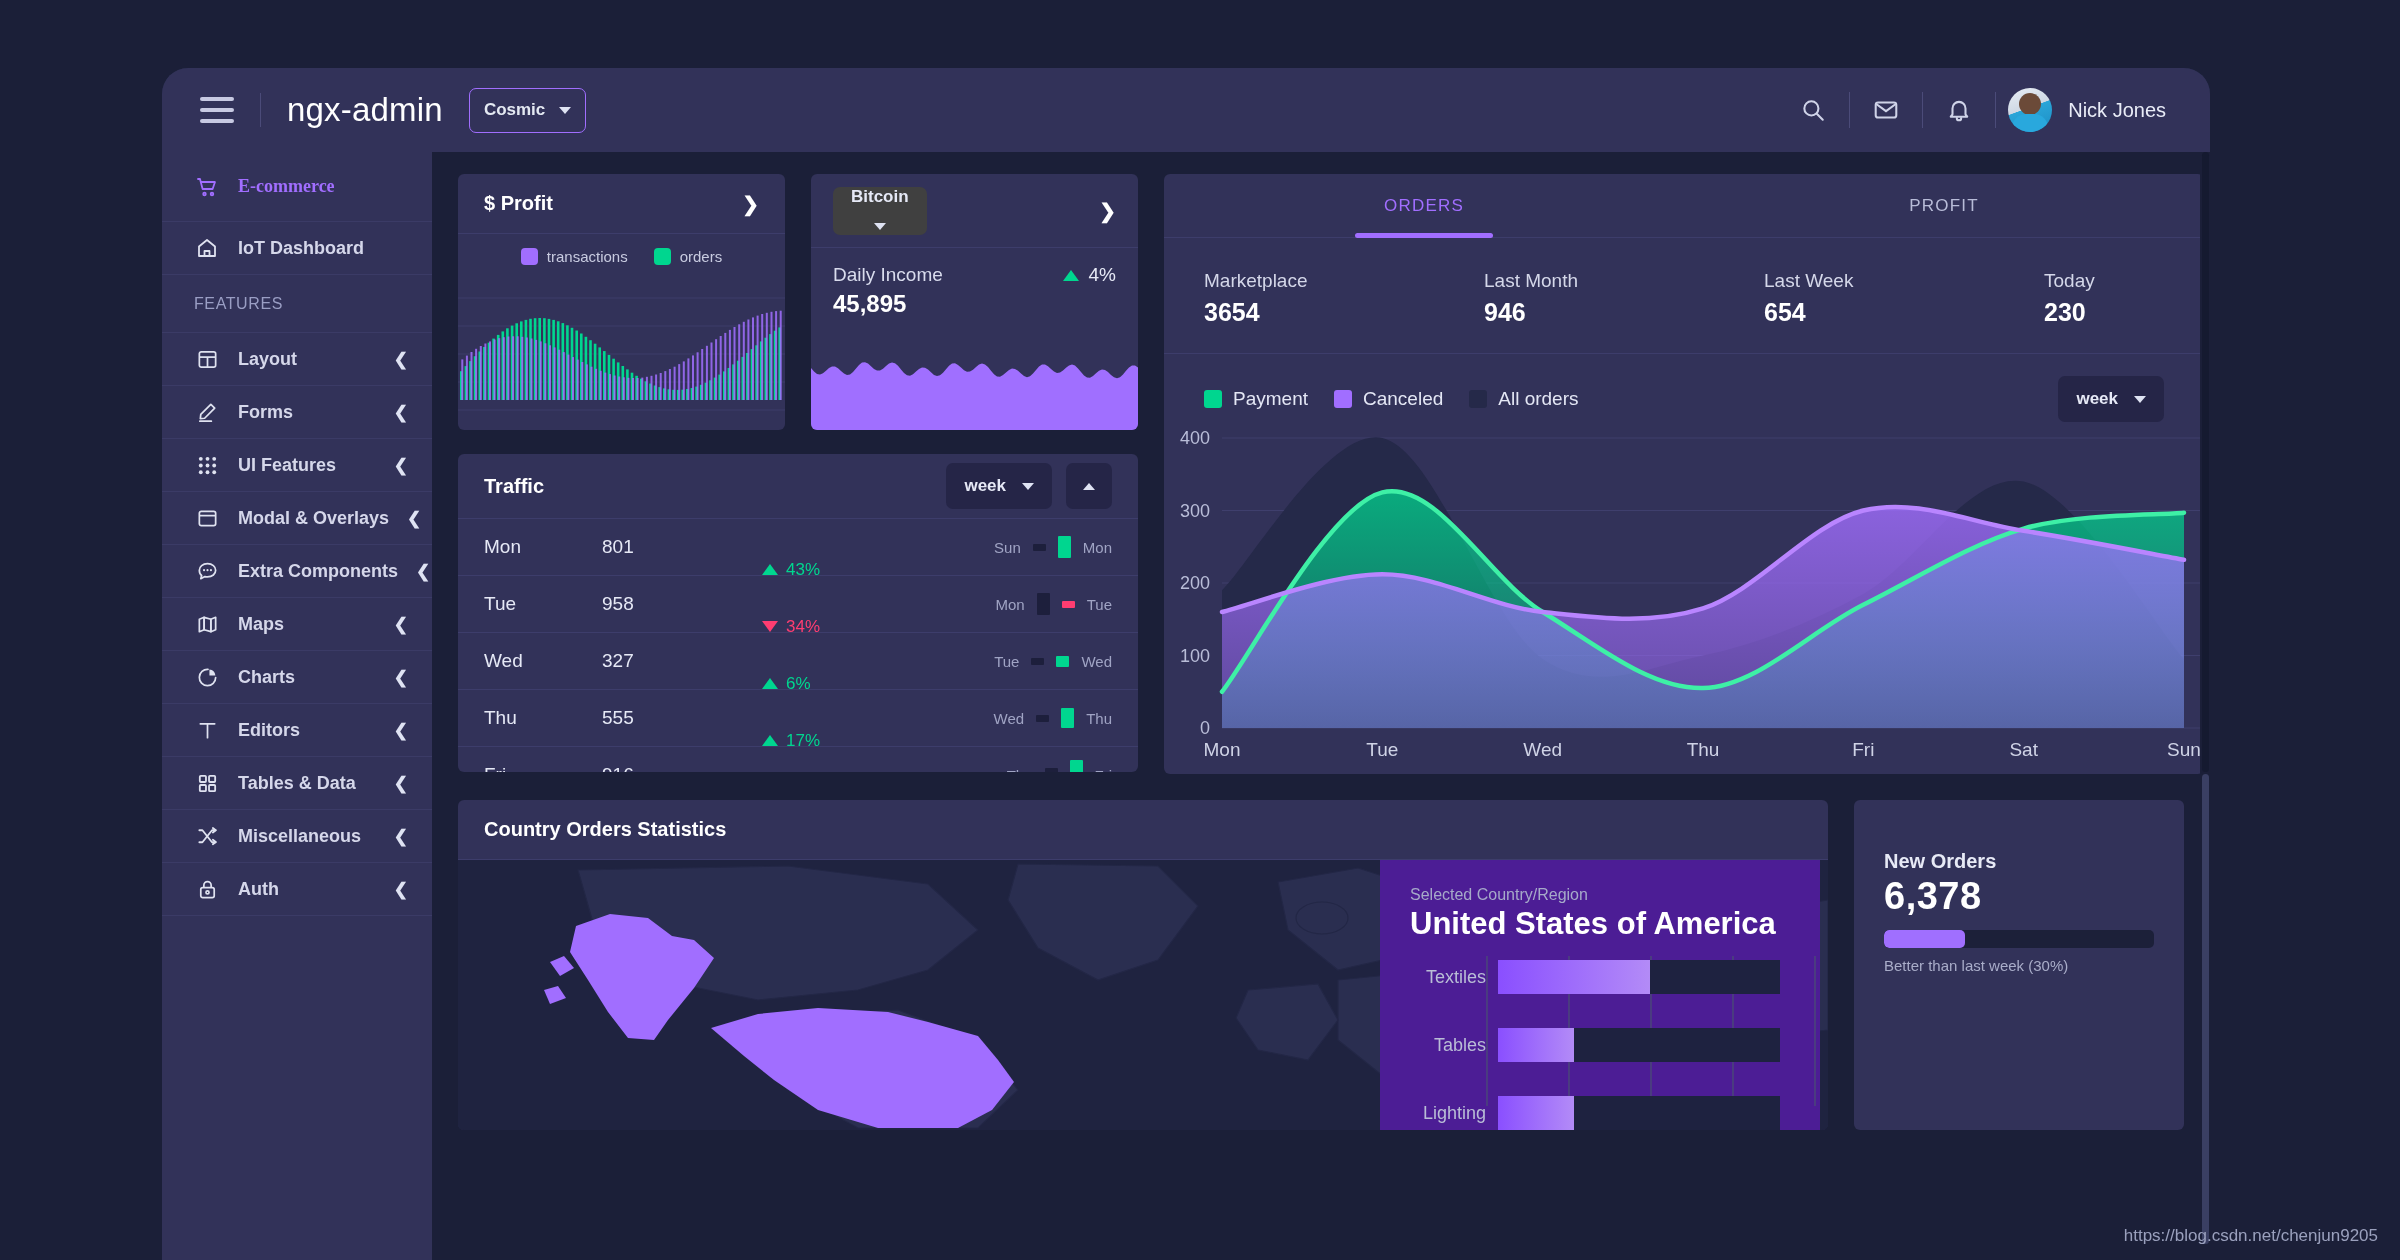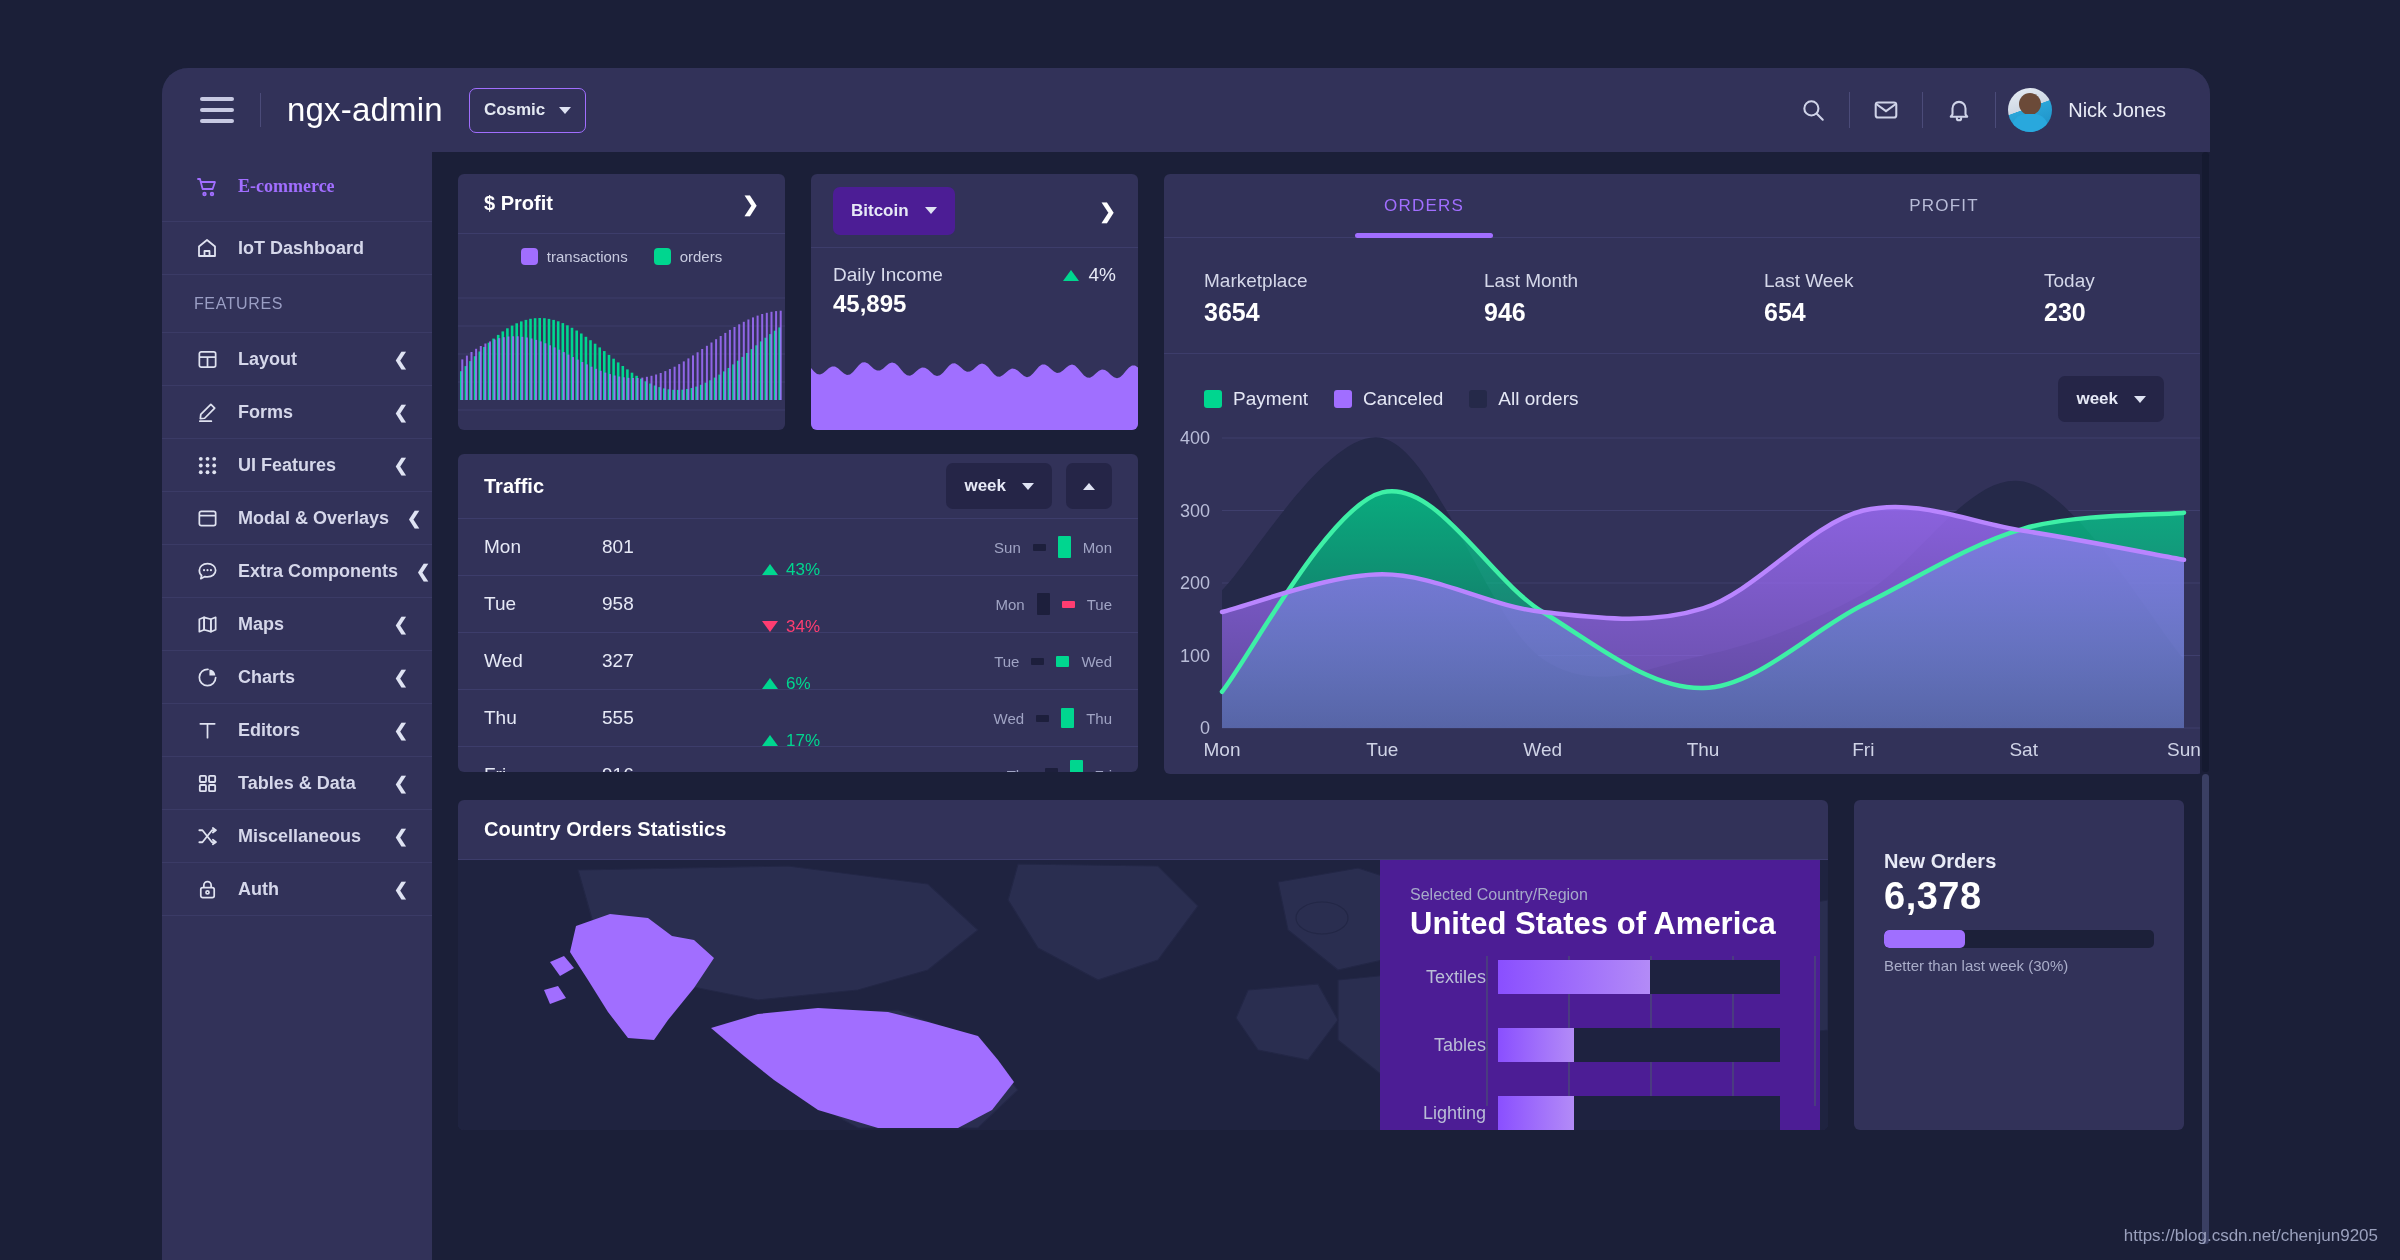--- a/index.html
+++ b/index.html
@@ -100,22 +100,22 @@
   .col-right { flex:1; }
   .two-cards { display:flex; gap:26px; }
   .mini-card { width:327px; flex:none; height:256px; overflow:hidden; position:relative; }
 
   .legend-row { display:flex; gap:26px; justify-content:center; padding-top:14px; }
   .lg { display:flex; align-items:center; gap:9px; color:#c8cbe0; font-size:15px; }
   .sw { width:17px;height:17px;border-radius:4px; flex:none; }
 
   .bitcoin-head { height:74px; display:flex; align-items:center; padding:0 22px; border-bottom:1px solid #3d3d6b; }
   .pill {
-    height:48px; padding:0 18px; border-radius:7px; background:#4c1d95;
-    display:flex;align-items:center; gap:16px; color:#e6e9f6; font-size:17px; font-weight:700; cursor:pointer;
+    height:48px; padding:0 18px; border-radius:7px; background:#404040;
+    display:flex;align-items:center; gap:16px; color:#e6e9f6; font-size:17px; font-weight:700; cursor:pointer;flex-direction:column;
   }
   .income-row { display:flex; align-items:flex-start; padding:16px 22px 0 22px; }
   .income-lbl { color:#d9dced; font-size:19px; }
   .income-val { color:#ffffff; font-size:24px; font-weight:700; margin-top:4px;}
   .pct { margin-left:auto; display:flex; align-items:center; gap:10px; color:#e6e9f6; font-size:19px; }
   .tri-up { width:0;height:0;border-left:8px solid transparent;border-right:8px solid transparent;border-bottom:11px solid #00d68f; }
   .tri-down { width:0;height:0;border-left:8px solid transparent;border-right:8px solid transparent;border-top:11px solid #ff3d71; }
 
   
   .traffic { margin-top:24px; height:318px; overflow:hidden; position:relative; }

